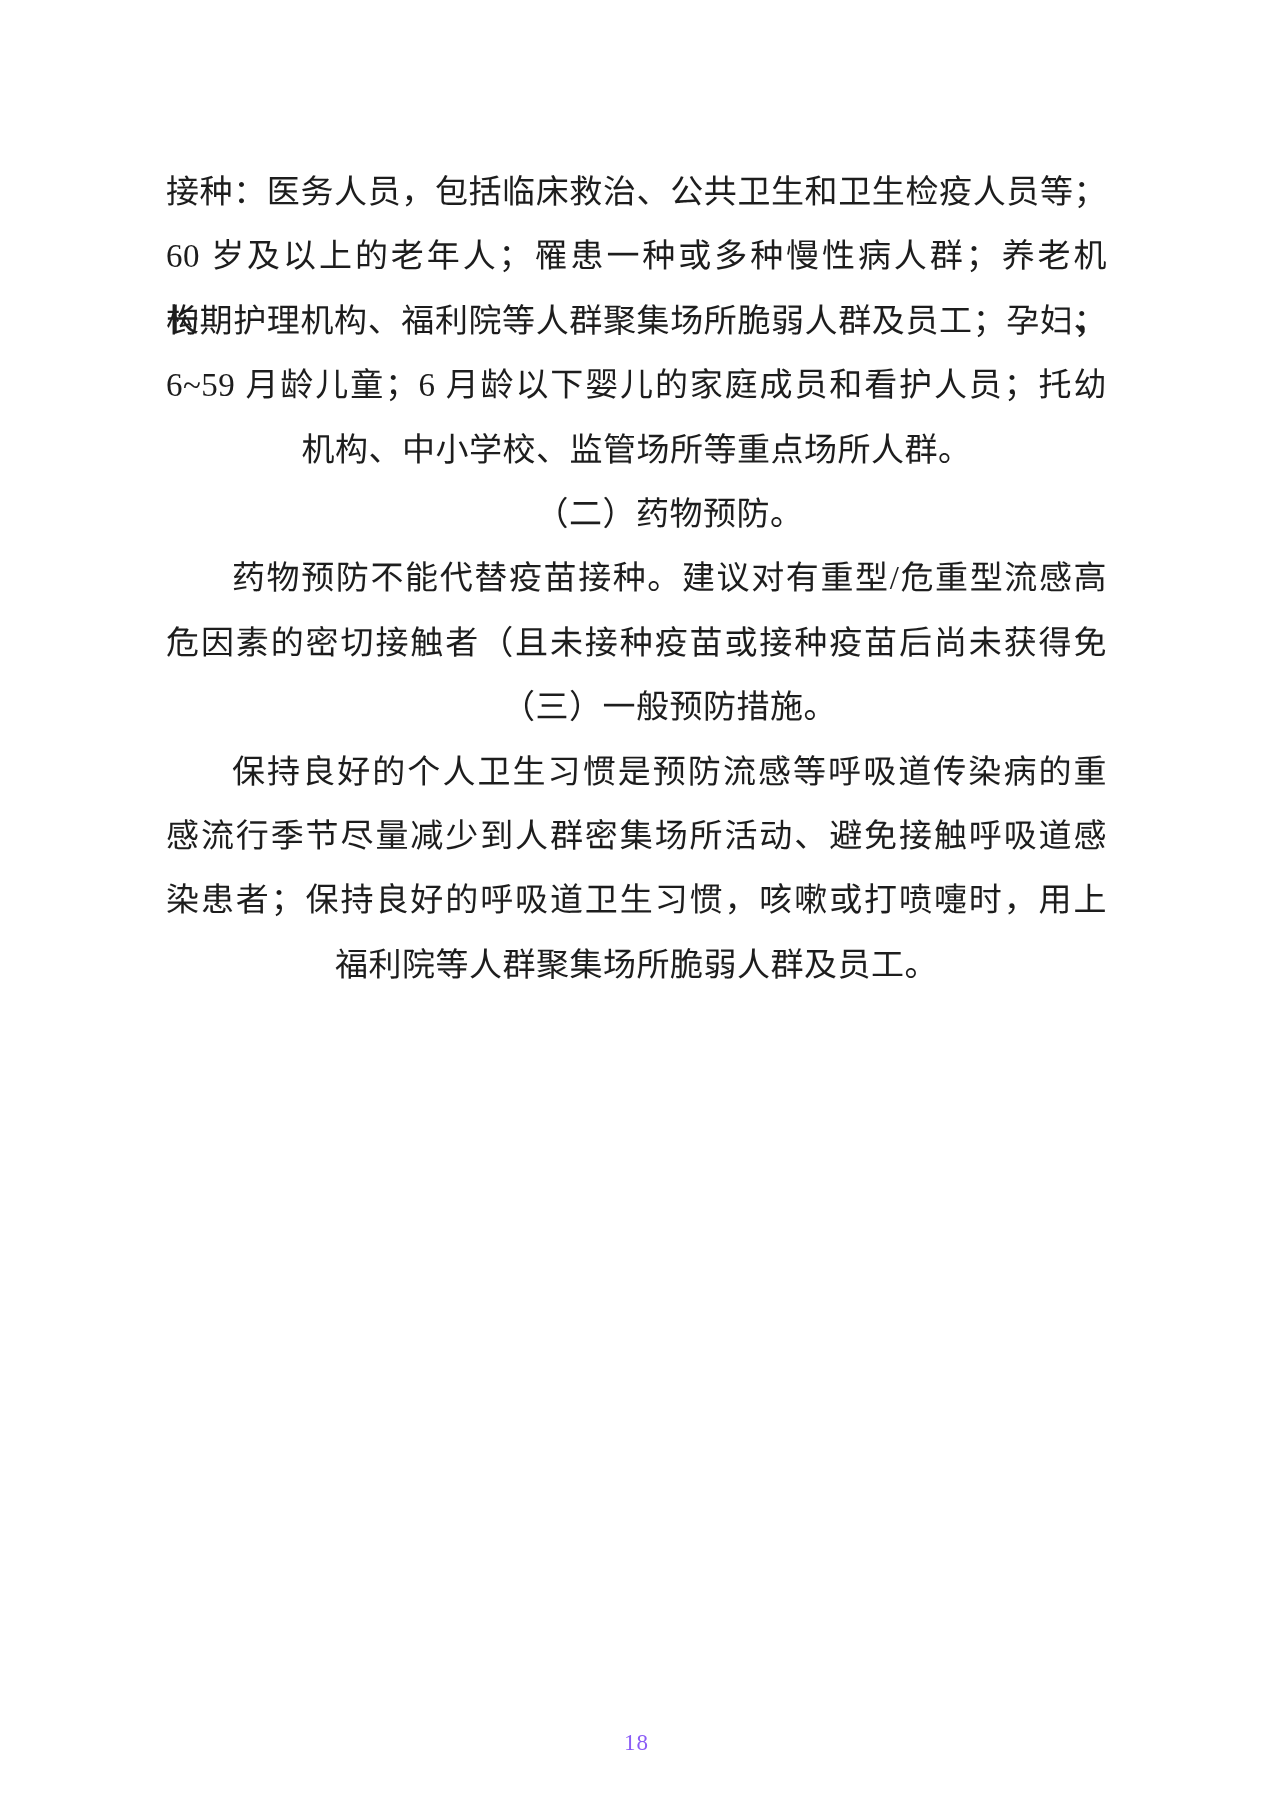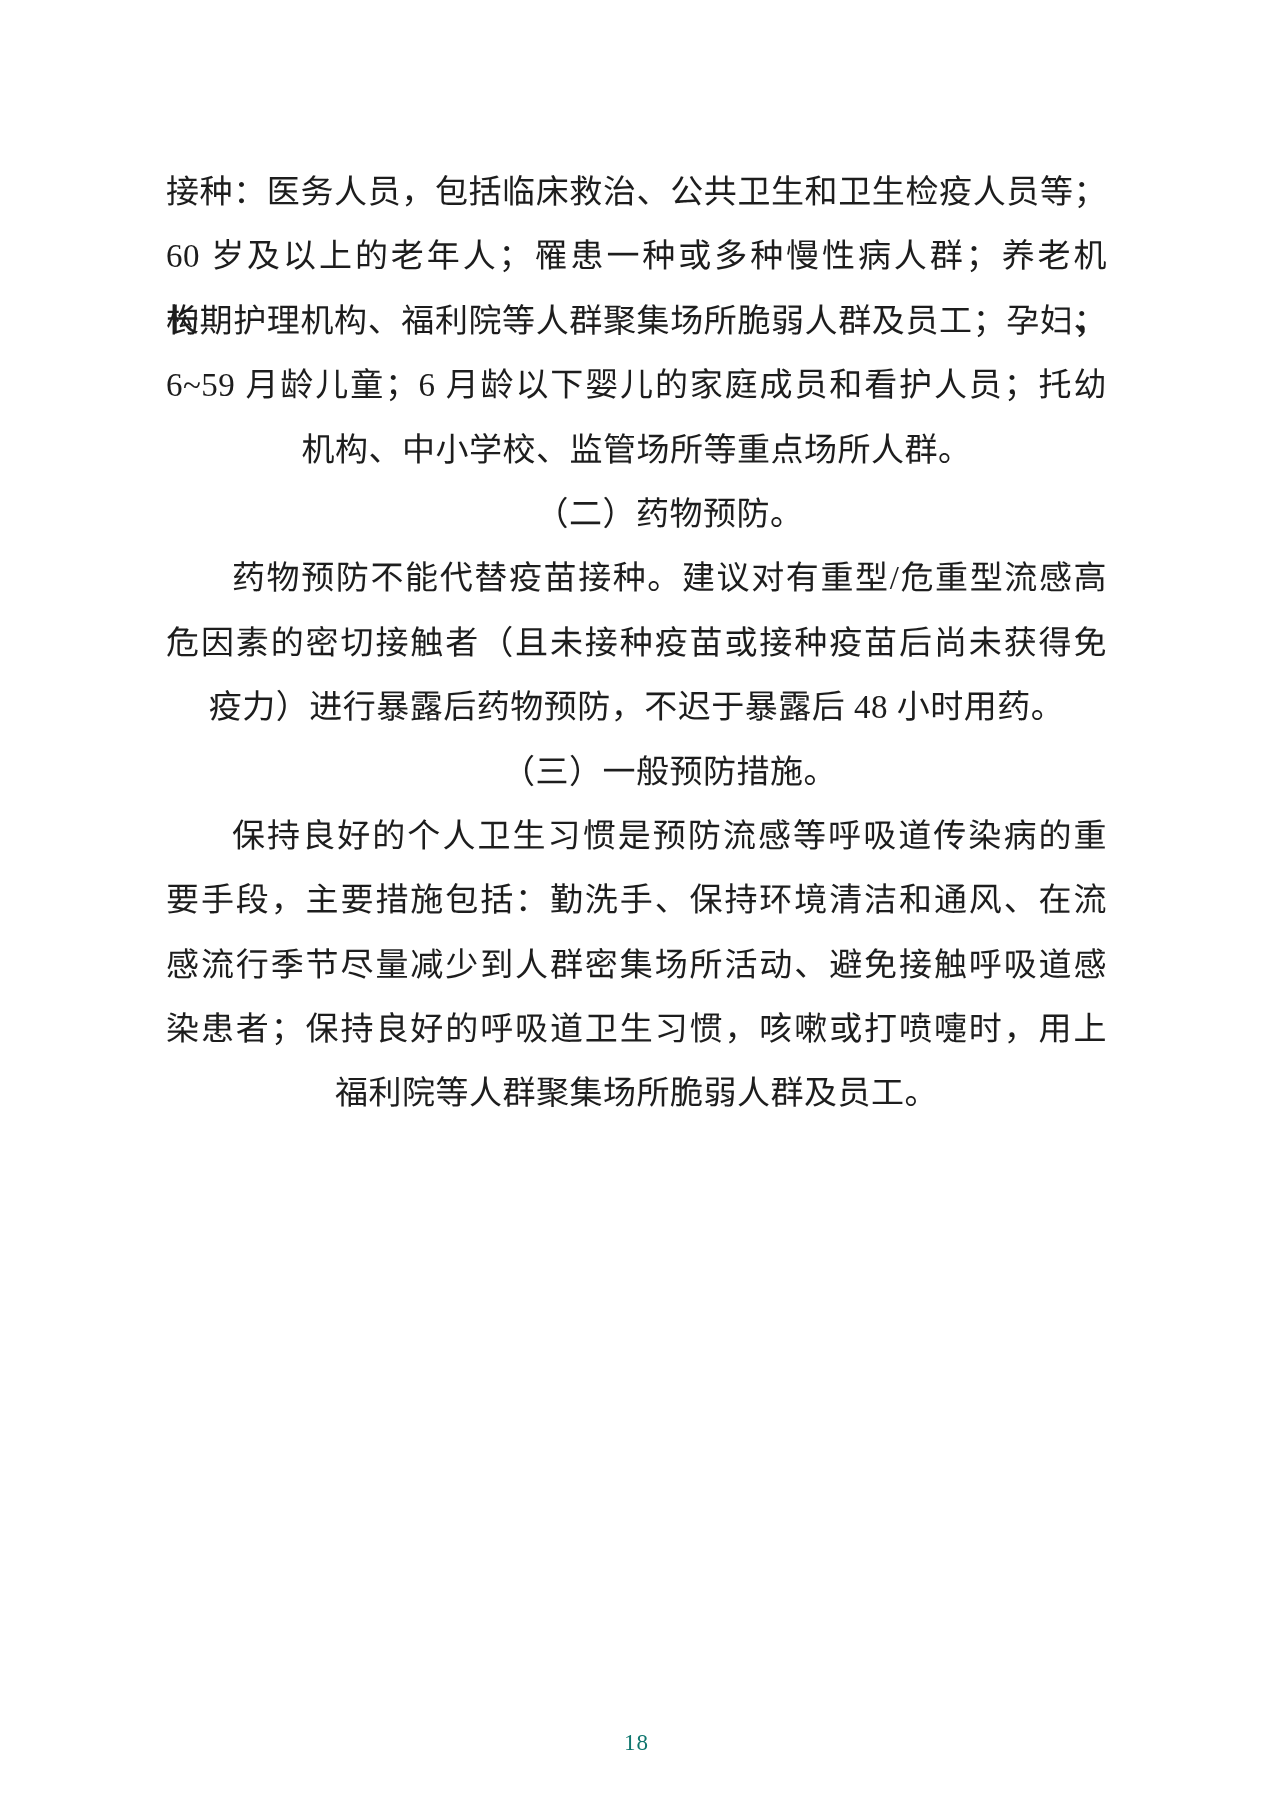--- a/index.html
+++ b/index.html
@@ -43,41 +43,39 @@
   .page-footer {
     position: absolute;
     left: 166px;
     top: 1730px;
     width: 941px;
     text-align: center;
   }
   .page-number {
     font-size: 23px;
     letter-spacing: 1px;
-    color: #0f766e;
+    color: #8b5cf6;
   }
 </style>
 </head>
 <body>
 
 <div class="page">
 
   <main class="text-block">
       <div class="line justify">接种：医务人员，包括临床救治、公共卫生和卫生检疫人员等；</div>
       <div class="line justify">60 岁及以上的老年人；罹患一种或多种慢性病人群；养老机构、</div>
       <div class="line justify">长期护理机构、福利院等人群聚集场所脆弱人群及员工；孕妇；</div>
       <div class="line justify">6~59 月龄儿童；6 月龄以下婴儿的家庭成员和看护人员；托幼</div>
       <div class="line">机构、中小学校、监管场所等重点场所人群。</div>
       <div class="line indent">（二）药物预防。</div>
       <div class="line justify indent">药物预防不能代替疫苗接种。建议对有重型/危重型流感高</div>
       <div class="line justify">危因素的密切接触者（且未接种疫苗或接种疫苗后尚未获得免</div>
-      <div class="line">疫力）进行暴露后药物预防，不迟于暴露后 48 小时用药。</div>
       <div class="line indent">（三）一般预防措施。</div>
       <div class="line justify indent">保持良好的个人卫生习惯是预防流感等呼吸道传染病的重</div>
-      <div class="line justify">要手段，主要措施包括：勤洗手、保持环境清洁和通风、在流</div>
       <div class="line justify">感流行季节尽量减少到人群密集场所活动、避免接触呼吸道感</div>
       <div class="line justify">染患者；保持良好的呼吸道卫生习惯，咳嗽或打喷嚏时，用上</div>
       <div class="line">福利院等人群聚集场所脆弱人群及员工。</div>
     </main>
 
   <footer class="page-footer">
     <span class="page-number">18</span>
   </footer>
 
 </div>

